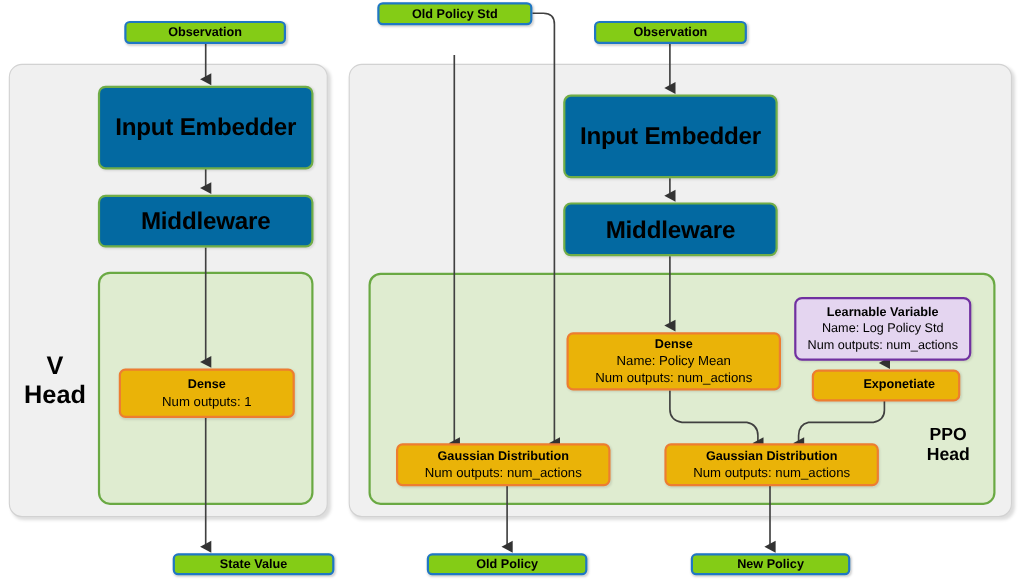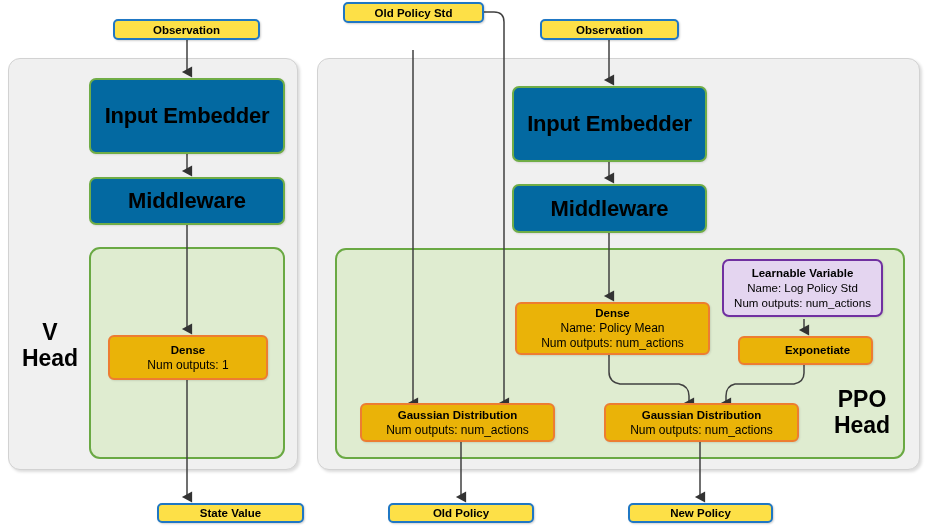--- a/index.html
+++ b/index.html
@@ -106,21 +106,21 @@
     line-height: 15px;
   }
   .purple-box .sub {
     color: #000000;
     font-size: 11.5px;
     line-height: 15px;
   }
 
   
   .blue-box {
-    background: #fde047;
+    background: #84cc16;
     border: 2px solid #1f77c4;
     border-radius: 5px;
     box-shadow: 1px 1px 2px rgba(0,0,0,0.18);
   }
   .blue-box .title {
     font-weight: bold;
     font-size: 11.5px;
     color: #000000;
     line-height: 14px;
   }
@@ -181,21 +181,21 @@
   <div class="group-panel" style="left:8px; top:58px; width:290px; height:412px;"></div>
   <div class="group-panel" style="left:317px; top:58px; width:603px; height:412px;"></div>
 
   <div class="green-group" style="left:89px; top:247px; width:196px; height:212px;"></div>
   <div class="green-group" style="left:335px; top:248px; width:570px; height:211px;"></div>
 
   <div class="group-caption" style="left:14px; top:320px; width:72px; font-size:23px;">
     <div>V</div>
     <div>Head</div>
   </div>
-  <div class="group-caption" style="left:822px; top:387px; width:80px; font-size:23px;text-align:center;">
+  <div class="group-caption" style="left:822px; top:387px; width:80px; font-size:16px;text-align:center;">
     <div>PPO</div>
     <div>Head</div>
   </div>
 
   <div class="node blue-box" style="left:113px; top:19px; width:147px; height:21px;">
     <span class="title">Observation</span>
   </div>
 
   <div class="node blue-box" style="left:540px; top:19px; width:139px; height:21px;">
     <span class="title">Observation</span>
@@ -226,21 +226,21 @@
   <div class="node green-box" style="left:512px; top:184px; width:195px; height:49px;">
     <span class="title" style="font-size:22px;">Middleware</span>
   </div>
 
   <div class="node orange-box" style="left:515px; top:302px; width:195px; height:53px;">
     <span class="title">Dense</span>
     <span class="sub">Name: Policy Mean</span>
     <span class="sub">Num outputs: num_actions</span>
   </div>
 
-  <div class="node purple-box" style="left:722px; top:259px; width:161px; height:58px;">
+  <div class="node purple-box" style="left:722px; top:270px; width:161px; height:58px;">
     <span class="title">Learnable Variable</span>
     <span class="sub">Name: Log Policy Std</span>
     <span class="sub">Num outputs: num_actions</span>
   </div>
 
   <div class="node orange-box" style="left:738px; top:336px; width:135px; height:29px;padding-left:28px;">
     <span class="title">Exponetiate</span>
   </div>
 
   <div class="node orange-box" style="left:360px; top:403px; width:195px; height:39px;">

